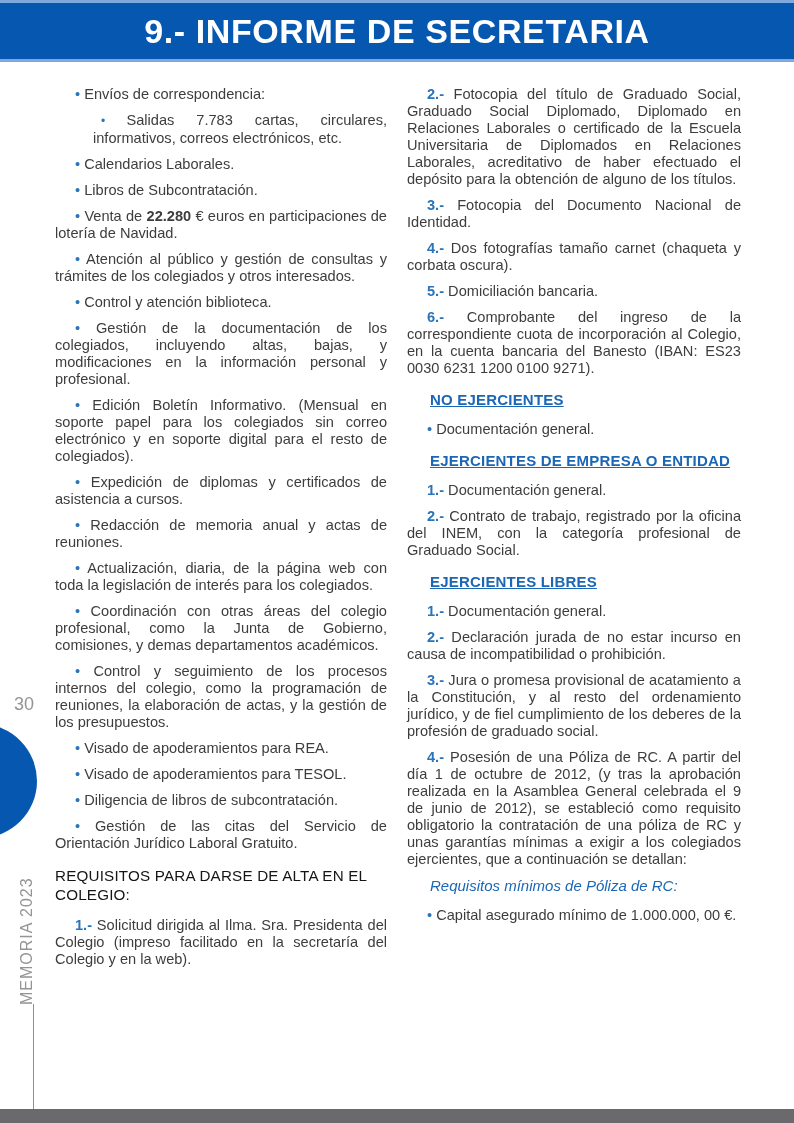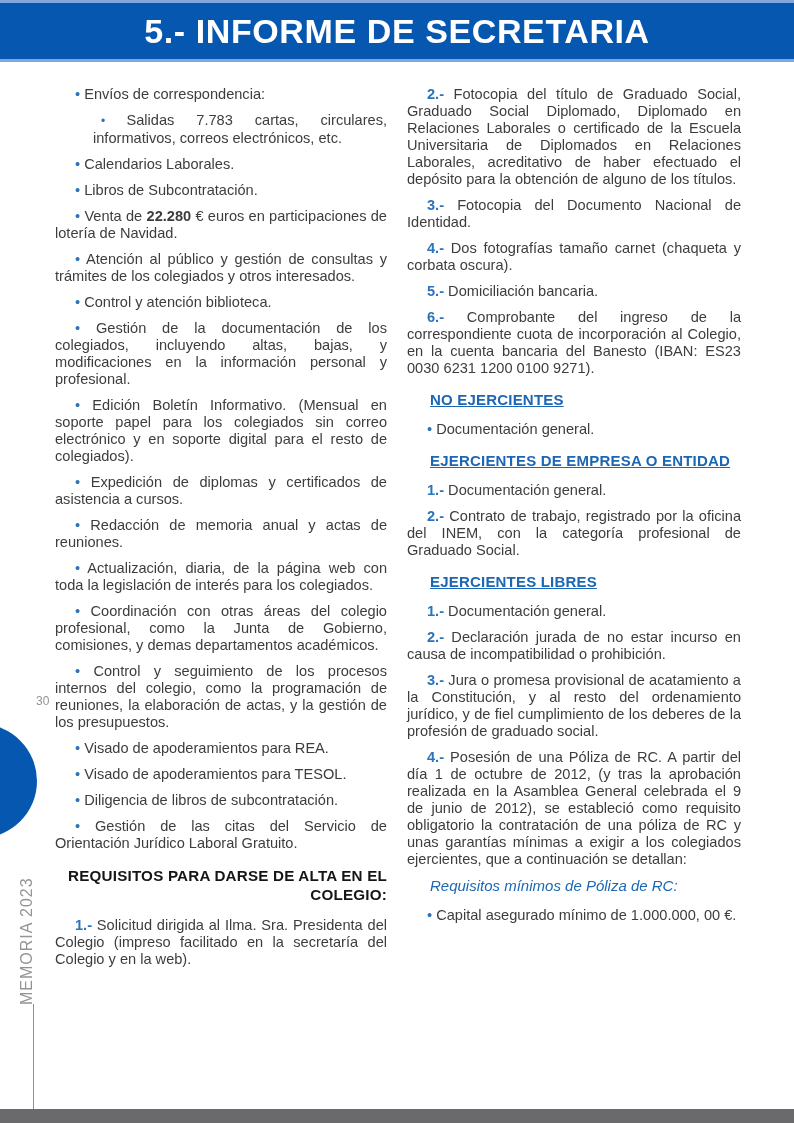--- a/index.html
+++ b/index.html
@@ -32,34 +32,34 @@
     font-size:14.6px;line-height:17px;text-align:justify;
   }
   .col-left{left:55px;width:332px;}
   .col-right{left:407px;width:334px;}
   p.item{margin:0 0 9px 0;text-indent:20px;}
   p.bullet2{margin-left:38px;text-indent:8px;}
   .bullet{color:var(--accent-blue);}
   p.bullet2 .bullet{font-size:12px;}
   p.num .prefix{color:var(--accent-blue);font-weight:bold;}
   p.heading_black{
-    font-weight:bold;color:#151515;text-indent:0;text-align:right;
+    font-weight:normal;color:#151515;text-indent:0;text-align:left;
     font-size:15.2px;letter-spacing:.2px;margin:14px 0 13px 0;line-height:19px;
   }
   p.heading_blue{
     font-weight:bold;color:var(--heading-blue);text-indent:23px;text-align:left;
     font-size:15px;letter-spacing:.2px;margin:14px 0 13px 0;text-decoration:underline;
   }
   p.italic_blue{
     font-style:italic;color:var(--heading-blue);text-indent:23px;text-align:left;
     margin:1px 0 13px 0;font-size:15px;
   }
   strong{font-weight:bold;}
   .page-number{
-    position:absolute;left:14px;top:694px;color:var(--sidebar-gray);font-size:12px;margin-left:22px;
+    position:absolute;left:14px;top:694px;color:var(--sidebar-gray);font-size:18px;
   }
   .semicircle{
     position:absolute;left:-77px;top:724px;width:114px;height:114px;
     border-radius:50%;background:var(--banner-blue);
   }
   .vertical-label{
     position:absolute;left:18px;top:880px;height:125px;
     writing-mode:vertical-rl;transform:rotate(180deg);
     color:var(--sidebar-gray);font-size:16px;letter-spacing:1px;white-space:nowrap;
   }
@@ -67,21 +67,21 @@
     position:absolute;left:33px;top:1004px;width:1px;height:105px;background:#8f8f8f;
   }
   .footer-bar{
     position:absolute;left:0;bottom:0;width:794px;height:14px;background:var(--footer-gray);
   }
 </style>
 </head>
 <body>
 
 <div class="banner">
-  <h1>5.- INFORME DE SECRETARIA</h1>
+  <h1>9.- INFORME DE SECRETARIA</h1>
 </div>
 
 <div class="col col-left">
     <p class="item bullet1"><span class="bullet">• </span>Envíos de correspondencia:</p>
     <p class="item bullet2"><span class="bullet">• </span>Salidas 7.783 cartas, circulares, informativos, correos electrónicos, etc.</p>
     <p class="item bullet1"><span class="bullet">• </span>Calendarios Laborales.</p>
     <p class="item bullet1"><span class="bullet">• </span>Libros de Subcontratación.</p>
     <p class="item bullet1"><span class="bullet">• </span>Venta de <strong>22.280</strong> € euros en participaciones de lotería de Navidad.</p>
     <p class="item bullet1"><span class="bullet">• </span>Atención al público y gestión de consultas y trámites de los colegiados y otros interesados.</p>
     <p class="item bullet1"><span class="bullet">• </span>Control y atención biblioteca.</p>

